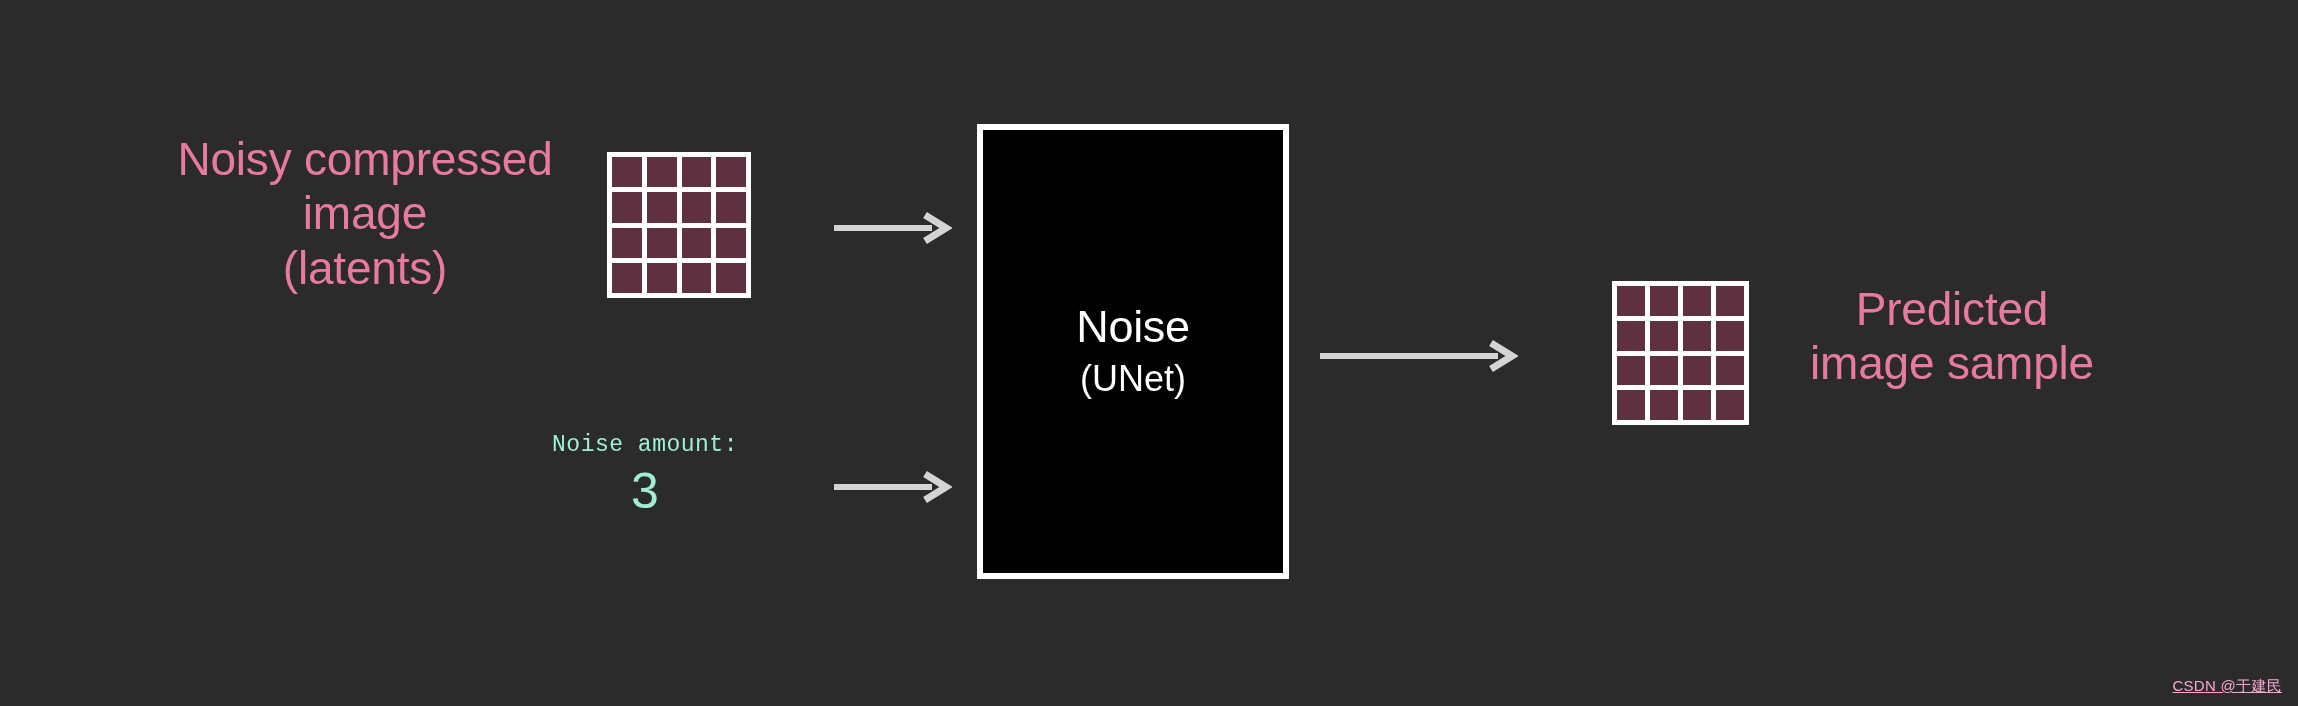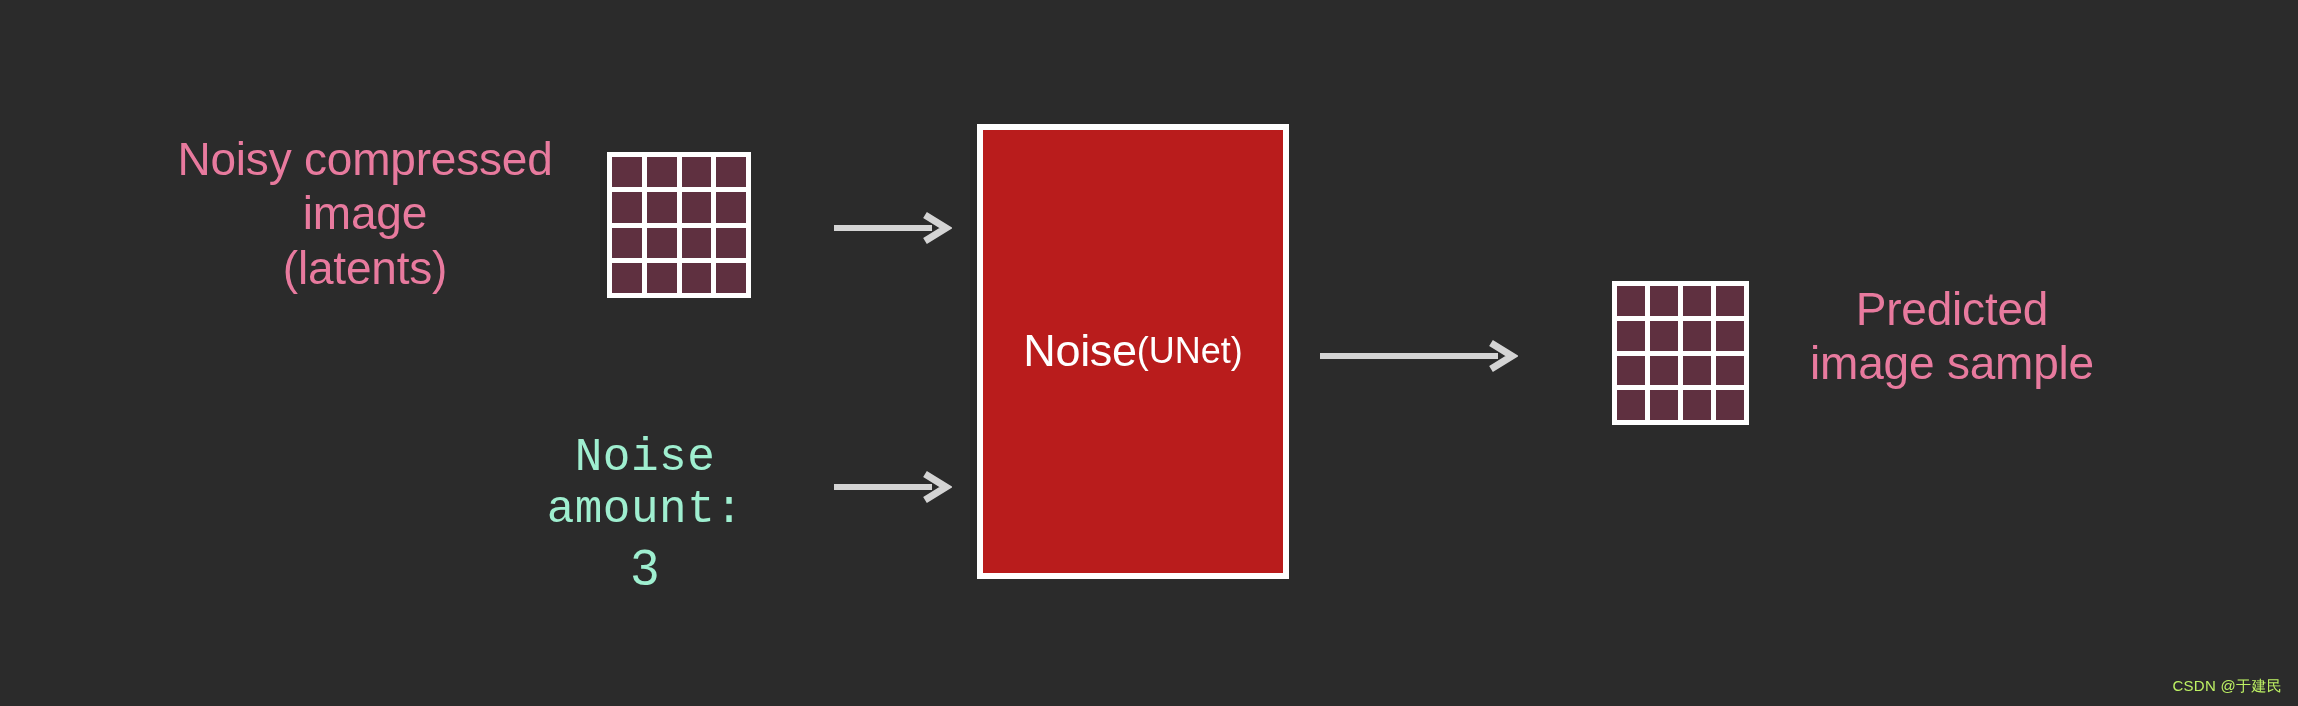--- a/index.html
+++ b/index.html
@@ -45,21 +45,21 @@
   
   .noise-amount-wrap {
     left: 470px;
     top: 433px;
     width: 350px;
     text-align: center;
   }
   .noise-amount-label {
     color: #9fefd0;
     font-family: "Liberation Mono", "DejaVu Sans Mono", monospace;
-    font-size: 46px;
+    font-size: 23px;
     line-height: 1.12;
     letter-spacing: 0.5px;
     display: block;
   }
   .noise-amount-value {
     color: #9fefd0;
     font-family: "Liberation Sans", sans-serif;
     font-size: 50px;
     line-height: 1.15;
     display: block;
@@ -95,24 +95,25 @@
     gap: 5px;
     padding: 5px;
   }
 
   
   .unet-box {
     left: 977px;
     top: 124px;
     width: 312px;
     height: 455px;
-    background: #b91c1c;
+    background: #000000;
     border: 6px solid #ffffff;
     box-sizing: border-box;
     display: flex;
+    flex-direction: column;
     align-items: center;
     justify-content: center;
   }
   .unet-line1, .unet-line2 {
     color: #ffffff;
     font-family: "Liberation Sans", sans-serif;
     font-size: 45px;
     line-height: 1.22;
     text-align: center;
     letter-spacing: -0.3px;
@@ -129,24 +130,25 @@
   .arrow { display: block; }
 
   .arrow-top-in   { left: 832px;  top: 210px; }
   .arrow-bot-in   { left: 832px;  top: 469px; }
   .arrow-out      { left: 1318px; top: 338px; }
 
   
   .watermark {
     right: 16px;
     bottom: 10px;
-    color: #bef264;
+    color: #f9a8d4;
     font-family: "Liberation Sans", sans-serif;
     font-size: 15px;
     letter-spacing: 0.3px;
+    text-decoration: underline;
   }
 </style>
 </head>
 <body>
 
 <div id="canvas">
 
   <div class="abs label-pink label-left">Noisy compressed
 image
 (latents)</div>

